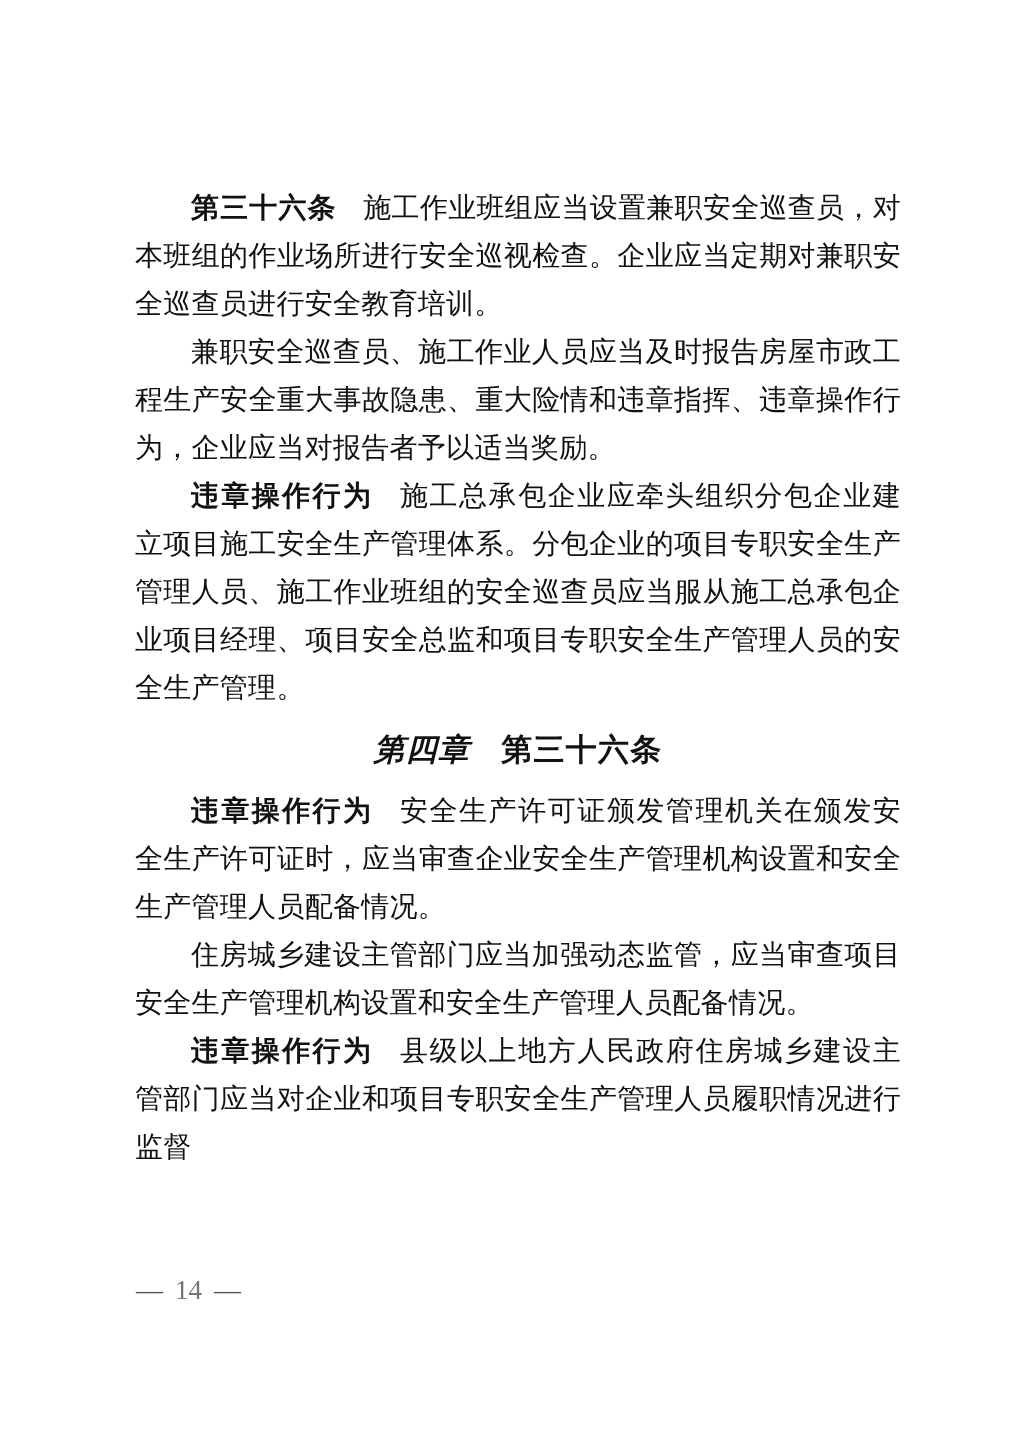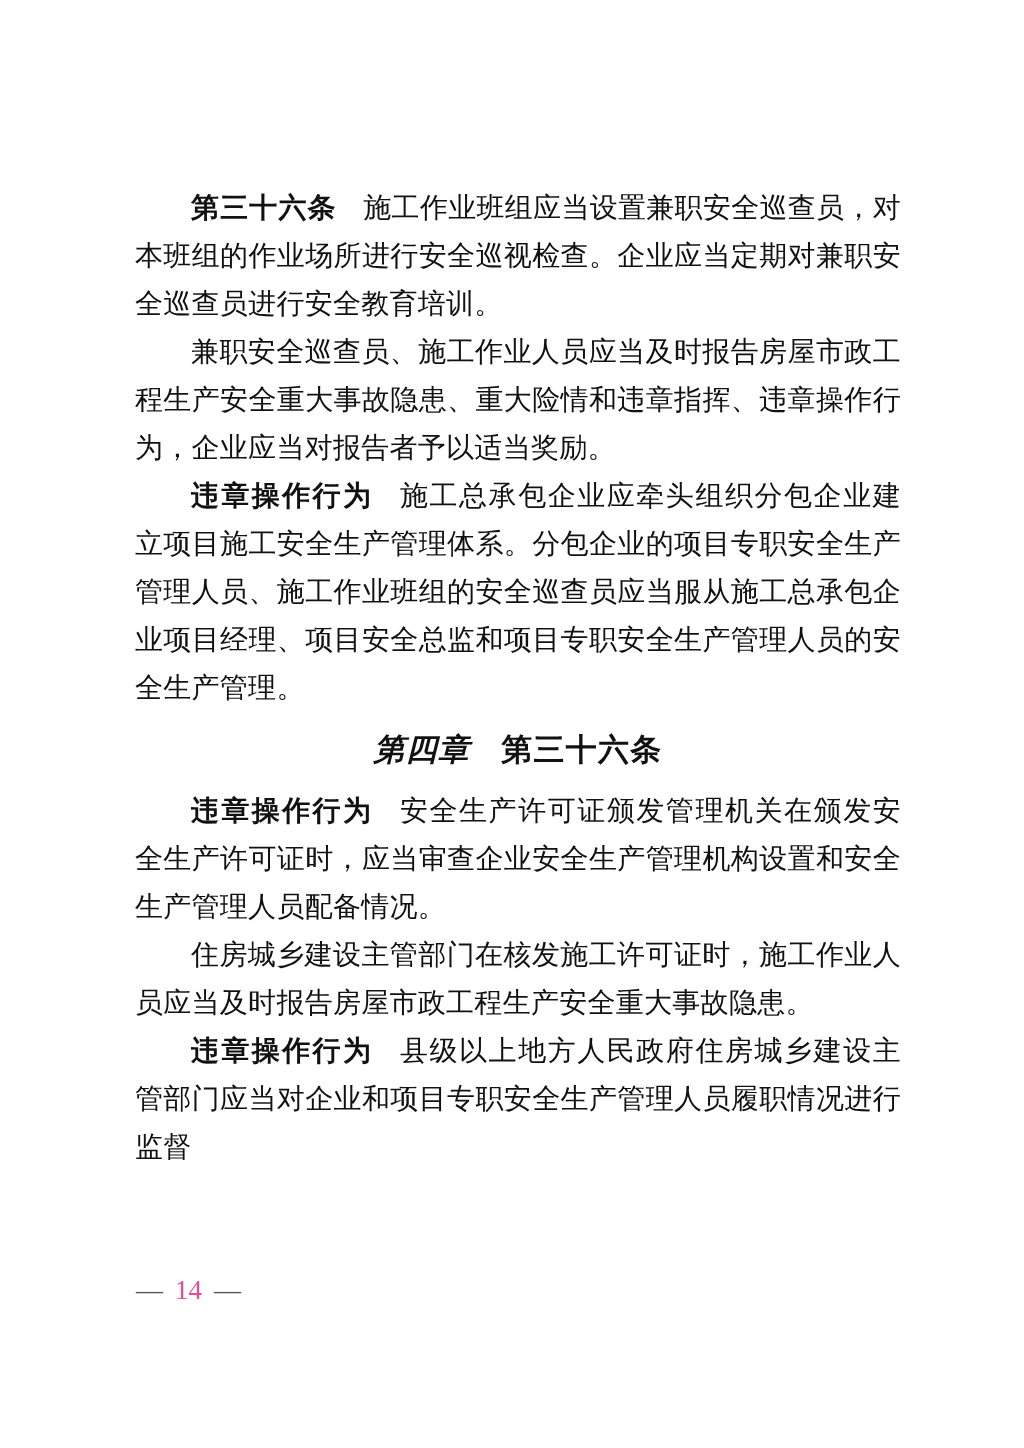--- a/index.html
+++ b/index.html
@@ -55,42 +55,42 @@
     left: 136px;
     top: 1272px;
     font-size: 27px;
     line-height: 36px;
     white-space: nowrap;
   }
   .page-footer .dash {
     color: #575757;
   }
   .page-footer .page-no {
-    color: #ec4899;
+    color: #737373;
     margin: 0 12px;
   }
 </style>
 </head>
 <body>
 
 <div class="page">
 
   <div class="text-block">
 
     <p class="para"><span class="article-no">第三十六条</span><span>施工作业班组应当设置兼职安全巡查员，对本班组的作业场所进行安全巡视检查。企业应当定期对兼职安全巡查员进行安全教育培训。</span></p>
 
     <p class="para"><span>兼职安全巡查员、施工作业人员应当及时报告房屋市政工程生产安全重大事故隐患、重大险情和违章指挥、违章操作行为，企业应当对报告者予以适当奖励。</span></p>
 
     <p class="para"><span class="article-no">违章操作行为</span><span>施工总承包企业应牵头组织分包企业建立项目施工安全生产管理体系。分包企业的项目专职安全生产管理人员、施工作业班组的安全巡查员应当服从施工总承包企业项目经理、项目安全总监和项目专职安全生产管理人员的安全生产管理。</span></p>
 
     <p class="para chapter-heading"><span class="chapter-no">第四章</span><span>第三十六条</span></p>
 
     <p class="para"><span class="article-no">违章操作行为</span><span>安全生产许可证颁发管理机关在颁发安全生产许可证时，应当审查企业安全生产管理机构设置和安全生产管理人员配备情况。</span></p>
 
-    <p class="para"><span>住房城乡建设主管部门在核发施工许可证时，施工作业人员应当及时报告房屋市政工程生产安全重大事故隐患。</span></p>
+    <p class="para"><span>住房城乡建设主管部门应当加强动态监管，应当审查项目安全生产管理机构设置和安全生产管理人员配备情况。</span></p>
 
 
     <p class="para"><span class="article-no">违章操作行为</span><span>县级以上地方人民政府住房城乡建设主管部门应当对企业和项目专职安全生产管理人员履职情况进行监督</span></p>
 
   </div>
 
   <div class="page-footer"><span class="dash">—</span><span class="page-no">14</span><span class="dash">—</span></div>
 
 </div>
 

